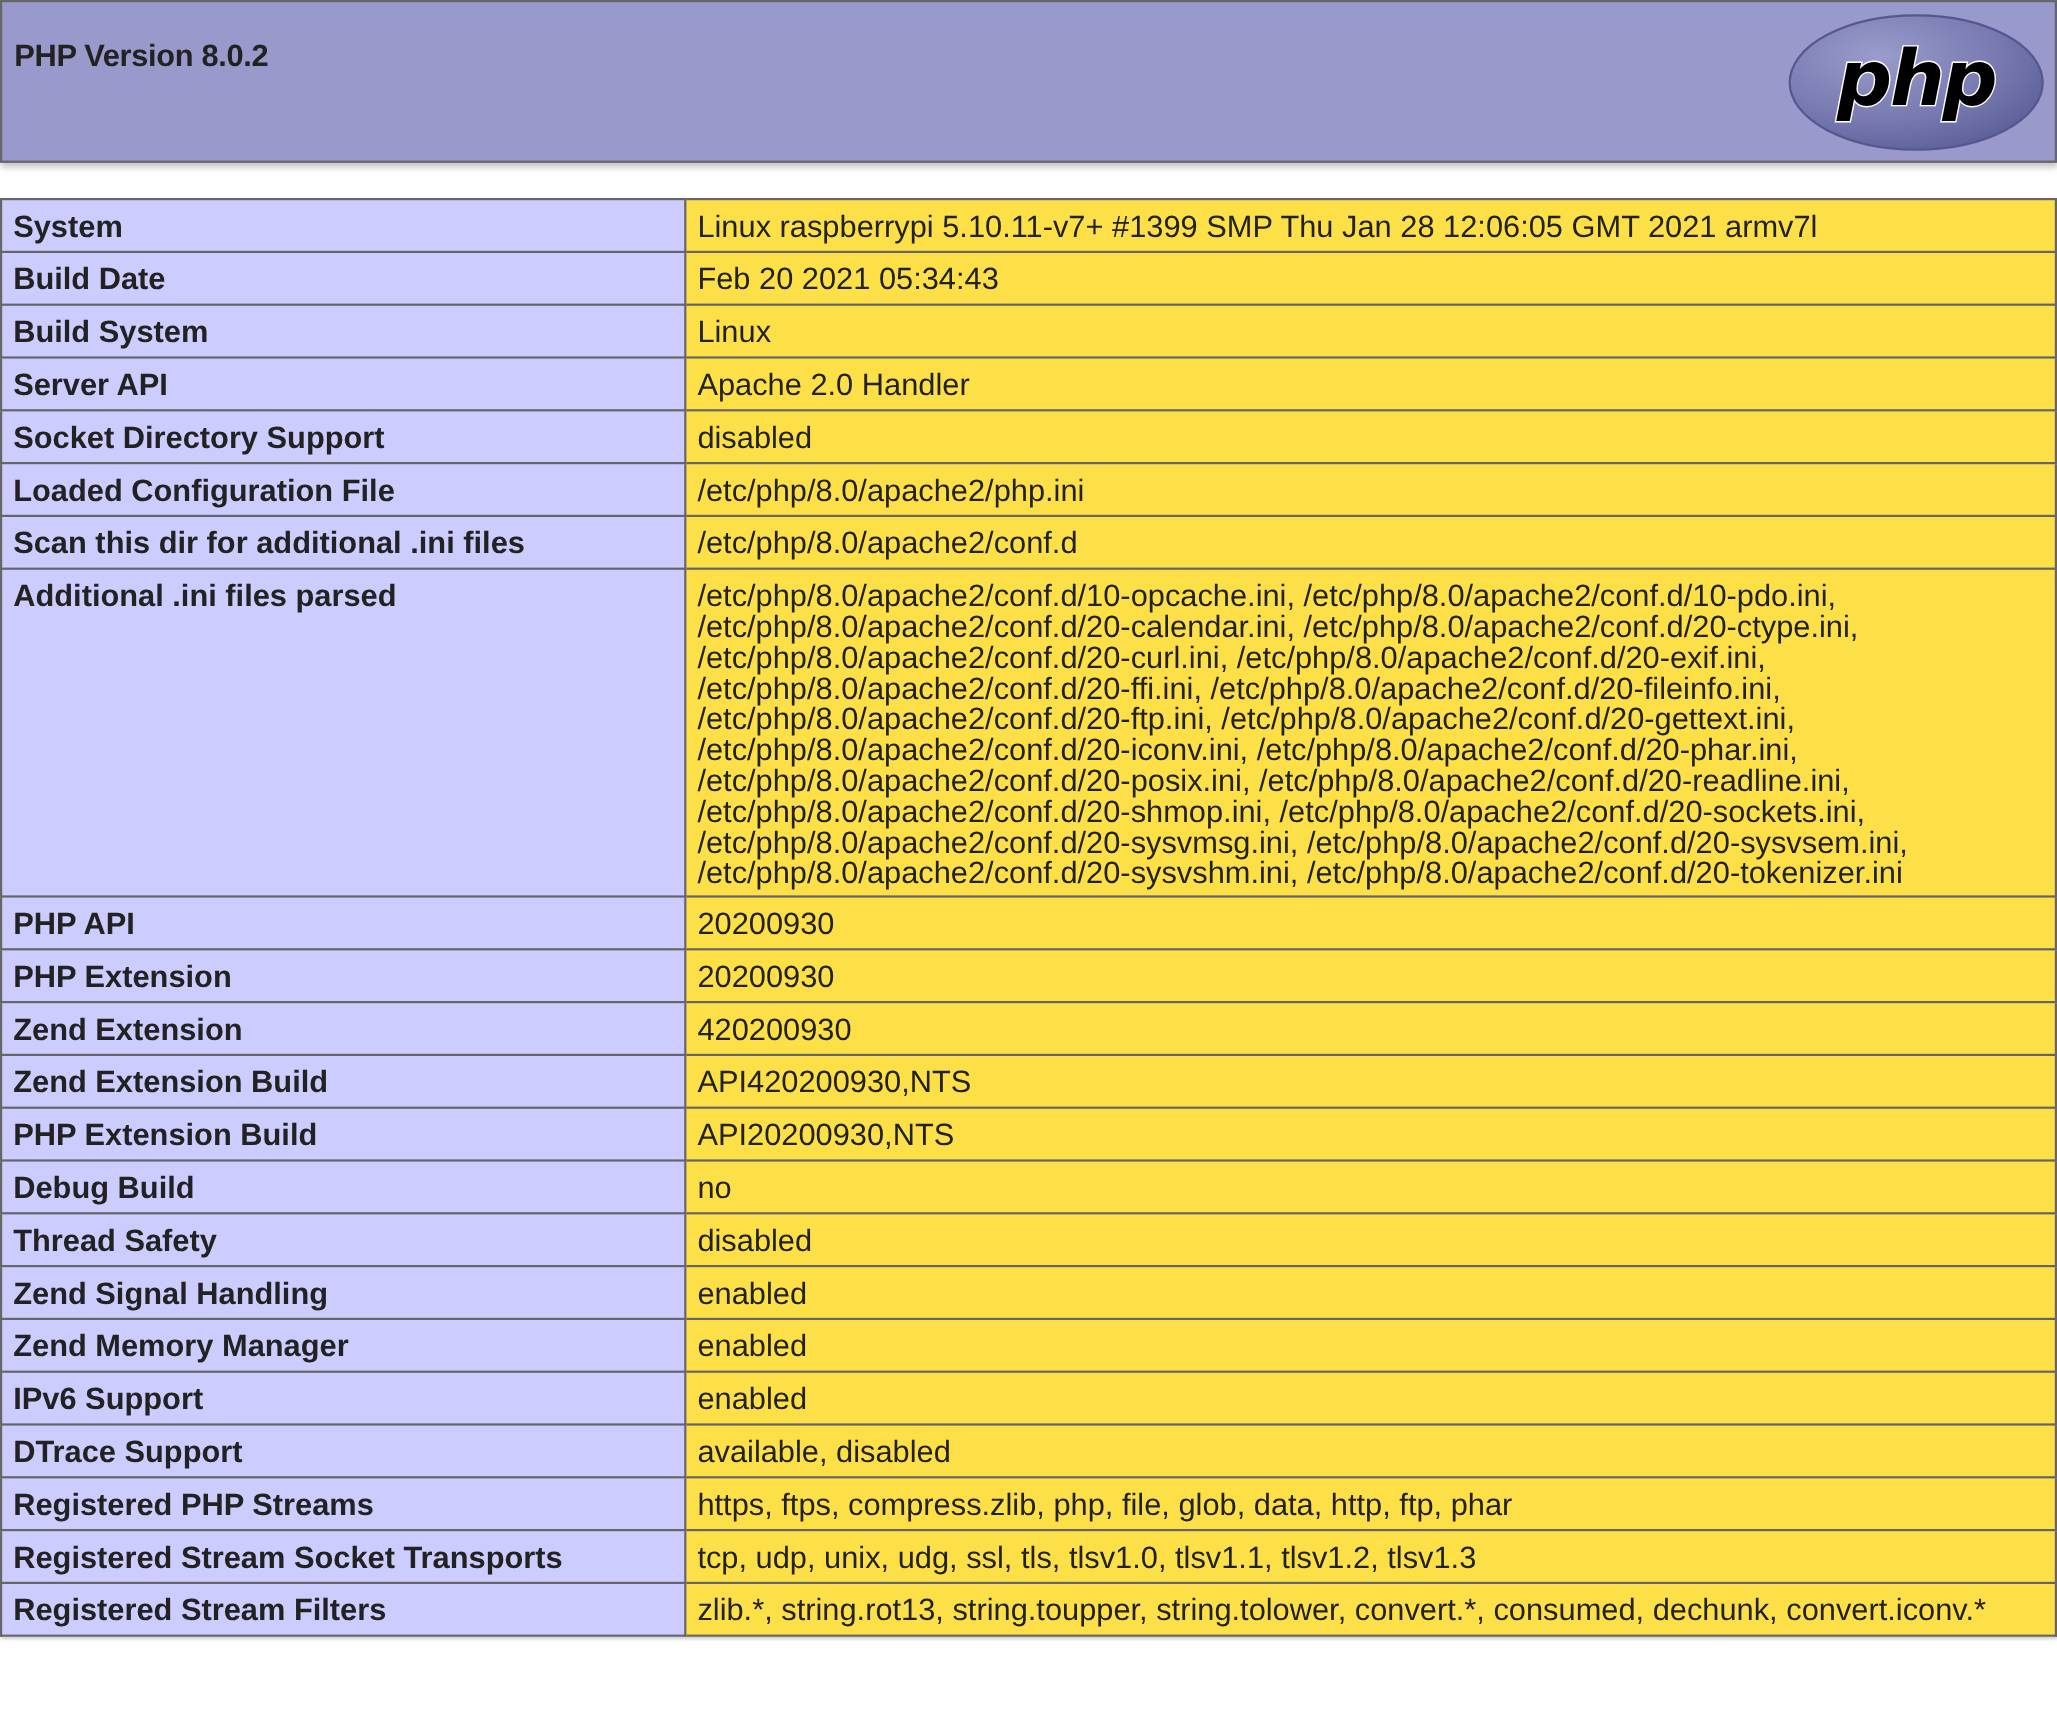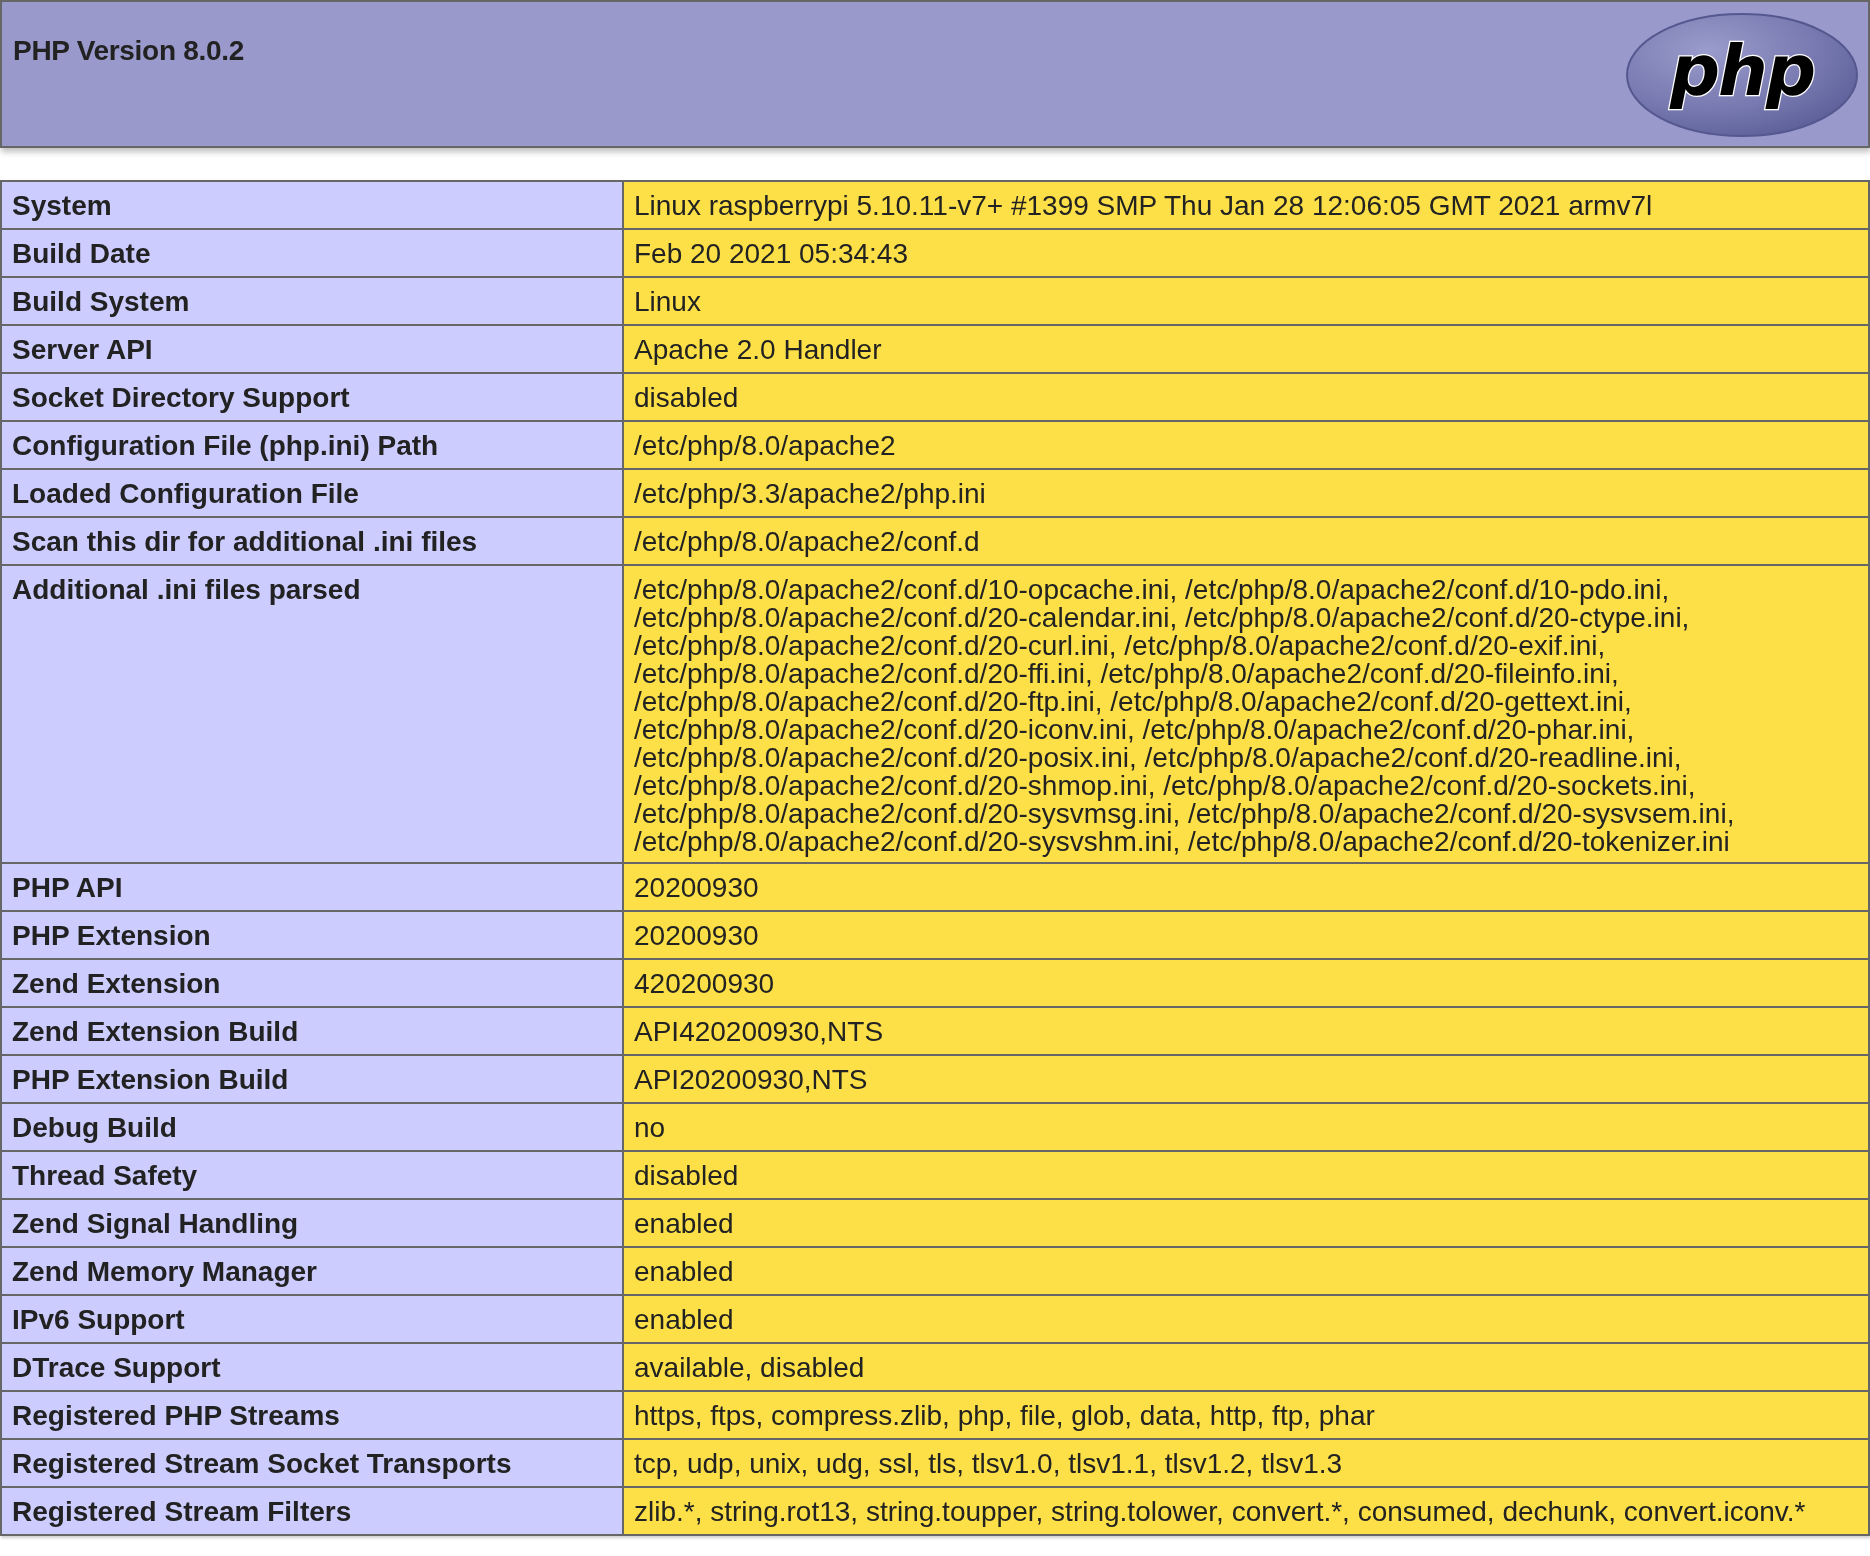--- a/index.html
+++ b/index.html
@@ -63,26 +63,22 @@
       </tr>
     <tr>
         <td class="e">Server API</td>
         <td class="v">Apache 2.0 Handler</td>
       </tr>
     <tr>
         <td class="e">Socket Directory Support</td>
         <td class="v">disabled</td>
       </tr>
     <tr>
-        <td class="e">Configuration File (php.ini) Path</td>
-        <td class="v">/etc/php/8.0/apache2</td>
-      </tr>
-    <tr>
         <td class="e">Loaded Configuration File</td>
-        <td class="v">/etc/php/3.3/apache2/php.ini</td>
+        <td class="v">/etc/php/8.0/apache2/php.ini</td>
       </tr>
     <tr>
         <td class="e">Scan this dir for additional .ini files</td>
         <td class="v">/etc/php/8.0/apache2/conf.d</td>
       </tr>
     <tr>
         <td class="e">Additional .ini files parsed</td>
         <td class="v multi">/etc/php/8.0/apache2/conf.d/10-opcache.ini, /etc/php/8.0/apache2/conf.d/10-pdo.ini, /etc/php/8.0/apache2/conf.d/20-calendar.ini, /etc/php/8.0/apache2/conf.d/20-ctype.ini, /etc/php/8.0/apache2/conf.d/20-curl.ini, /etc/php/8.0/apache2/conf.d/20-exif.ini, /etc/php/8.0/apache2/conf.d/20-ffi.ini, /etc/php/8.0/apache2/conf.d/20-fileinfo.ini, /etc/php/8.0/apache2/conf.d/20-ftp.ini, /etc/php/8.0/apache2/conf.d/20-gettext.ini, /etc/php/8.0/apache2/conf.d/20-iconv.ini, /etc/php/8.0/apache2/conf.d/20-phar.ini, /etc/php/8.0/apache2/conf.d/20-posix.ini, /etc/php/8.0/apache2/conf.d/20-readline.ini, /etc/php/8.0/apache2/conf.d/20-shmop.ini, /etc/php/8.0/apache2/conf.d/20-sockets.ini, /etc/php/8.0/apache2/conf.d/20-sysvmsg.ini, /etc/php/8.0/apache2/conf.d/20-sysvsem.ini, /etc/php/8.0/apache2/conf.d/20-sysvshm.ini, /etc/php/8.0/apache2/conf.d/20-tokenizer.ini</td>
       </tr>
     <tr>

